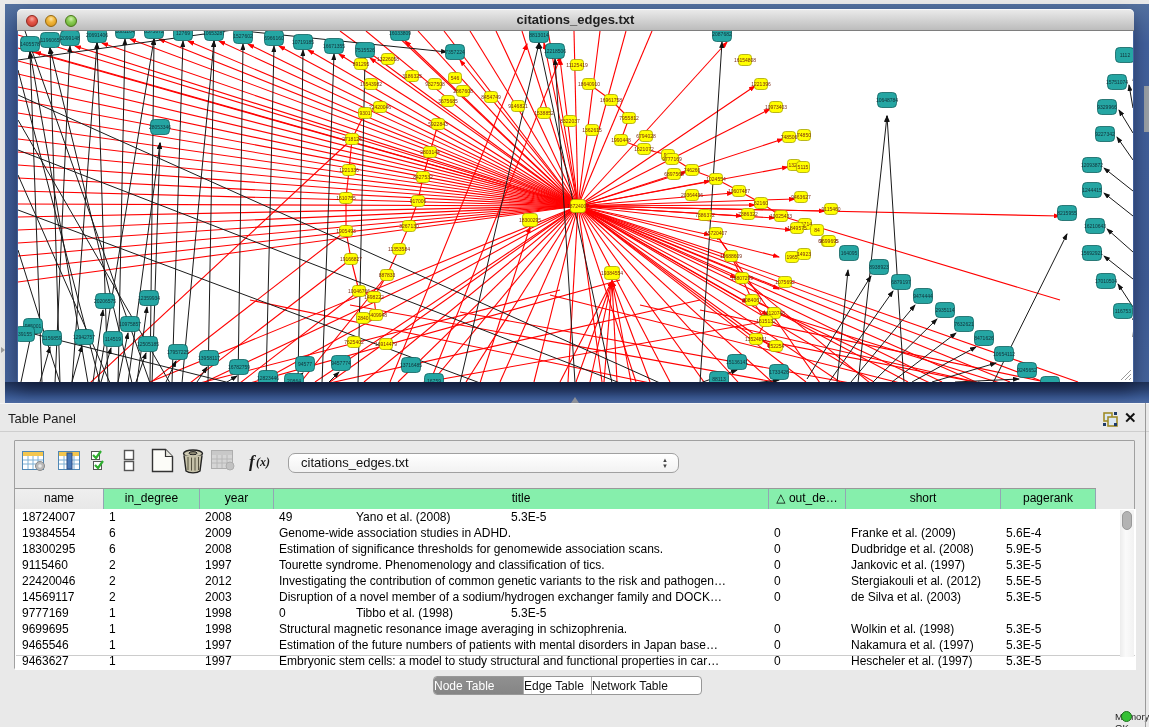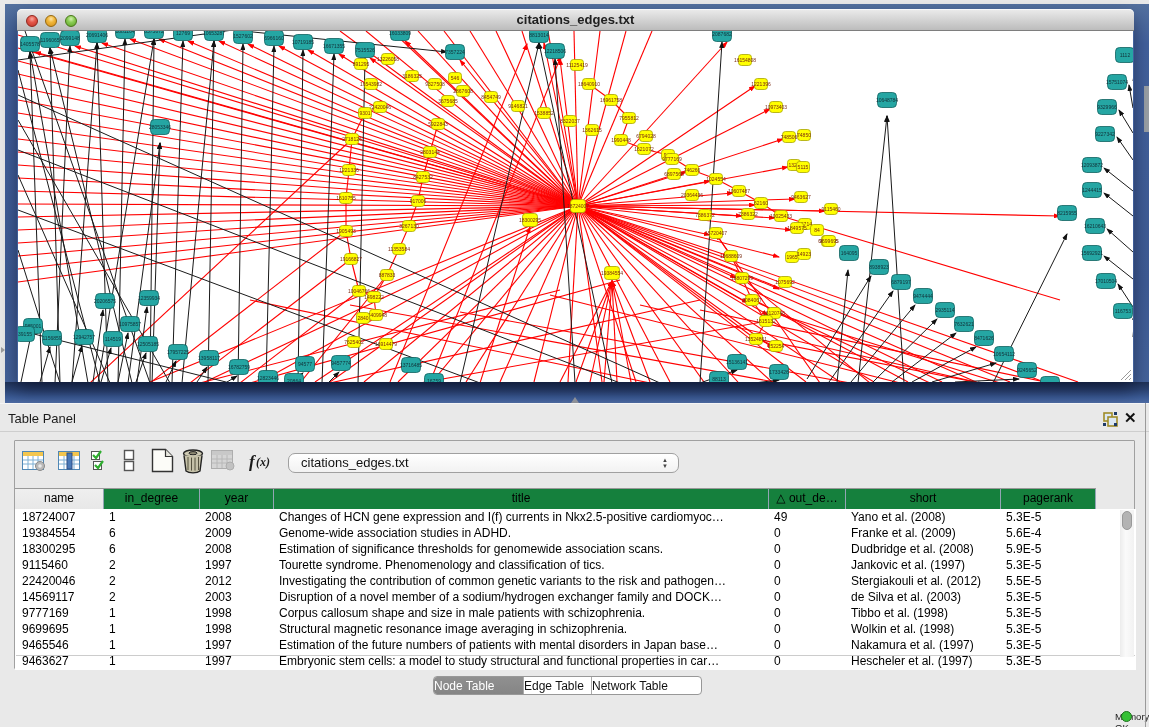--- a/index.html
+++ b/index.html
@@ -12,21 +12,21 @@
 .tly{left:28px;background:radial-gradient(circle at 50% 30%,#fde4a4 0%,#f0b63a 40%,#d3901a 100%);border:1px solid #96680f}
 .tlg{left:48px;background:radial-gradient(circle at 50% 30%,#d2f0ae 0%,#8bcd55 40%,#5da226 100%);border:1px solid #497619}
 .bluebottom{position:absolute;left:5px;top:382px;width:1144px;height:21px;background:linear-gradient(180deg,#1f3258 0%,#2a4271 35%,#3c5c97 75%,#4e6ba3 100%)}
 .grip{position:absolute;left:571px;top:397px;width:0;height:0;border-left:4px solid transparent;border-right:4px solid transparent;border-bottom:6px solid #8d9097;z-index:5}
 .panel{position:absolute;left:0;top:403px;width:1149px;height:324px;background:#e9e9e9;border-top:1px solid #f5f5f5}
 .ptitle{position:absolute;left:8px;top:7px;font-size:13px;color:#1c1c1c}
 .pline{position:absolute;left:0;top:27px;width:100%;height:1px;background:#cecece}
 .inner{position:absolute;left:14px;top:36px;width:1121px;height:229px;border:1px solid #a0a0a0;background:#e9e9e9;border-radius:1px}
 .combo{position:absolute;left:273px;top:12px;width:391px;height:20px;background:linear-gradient(#ffffff,#f2f2f2);border:1px solid #a0a0a0;border-radius:7px;font-size:13px;color:#111;line-height:18px;padding-left:12px}
 .spin{position:absolute;right:8px;top:3px;width:8px;height:14px;font-size:6px;color:#444;line-height:6px}
-.thead{position:absolute;left:0px;top:47px;width:1081px;height:36px;background:#15803d;border-top:1px solid #999;border-bottom:1px solid #8d8d8d;display:flex;font-size:12px;color:#000}
+.thead{position:absolute;left:0px;top:47px;width:1081px;height:36px;background:#86efac;border-top:1px solid #999;border-bottom:1px solid #8d8d8d;display:flex;font-size:12px;color:#000}
 .thead div{border-right:1px solid #93a5b4;text-align:center;line-height:19px;overflow:hidden;white-space:nowrap}
 .th0{width:89px;background:linear-gradient(#efefef,#e2e2e2)}
 .th1{width:96px}.th2{width:74px}.th3{width:495px}.th4{width:77px}.th5{width:155px}.th6{width:95px;border-right:none}
 .tbody{position:absolute;left:0px;top:68px;width:1121px;height:161px;background:#fff;font-size:12px;color:#000}
 .tr{display:flex;height:16px;line-height:16px;white-space:nowrap}
 .tr div{overflow:hidden}
 .c0{width:89px;padding-left:7px}.c1{width:96px;padding-left:5px}.c2{width:74px;padding-left:5px}
 .c3{width:495px;padding-left:5px}.c4{width:77px;padding-left:5px}.c5{width:155px;padding-left:5px}.c6{width:95px;padding-left:5px}
 .sline{position:absolute;left:1px;top:214px;width:1119px;height:1px;background:#ccc}
 .sbar{position:absolute;left:1105px;top:69px;width:14px;height:147px;background:linear-gradient(90deg,#ececec,#fafafa 40%,#f2f2f2)}
@@ -665,21 +665,20 @@
       <div class="th3">title</div>
         <div class="th4">△ out_de…</div>
         <div class="th5">short</div>
         <div class="th6">pagerank</div>
     </div>
     <div class="tbody">
         <div class="tr">
           <div class="c0">18724007</div>
           <div class="c1">1</div>
           <div class="c2">2008</div>
-          <div class="c3">Changes of HCN gene expression and I(f) currents in Nkx2.5-positive cardiomyoc…</div>
           <div class="c4">49</div>
           <div class="c5">Yano et al. (2008)</div>
           <div class="c6">5.3E-5</div>
         </div>
         <div class="tr">
           <div class="c0">19384554</div>
           <div class="c1">6</div>
           <div class="c2">2009</div>
           <div class="c3">Genome-wide association studies in ADHD.</div>
           <div class="c4">0</div>
@@ -719,21 +718,20 @@
           <div class="c2">2003</div>
           <div class="c3">Disruption of a novel member of a sodium/hydrogen exchanger family and DOCK…</div>
           <div class="c4">0</div>
           <div class="c5">de Silva et al. (2003)</div>
           <div class="c6">5.3E-5</div>
         </div>
         <div class="tr">
           <div class="c0">9777169</div>
           <div class="c1">1</div>
           <div class="c2">1998</div>
-          <div class="c3">Corpus callosum shape and size in male patients with schizophrenia.</div>
           <div class="c4">0</div>
           <div class="c5">Tibbo et al. (1998)</div>
           <div class="c6">5.3E-5</div>
         </div>
         <div class="tr">
           <div class="c0">9699695</div>
           <div class="c1">1</div>
           <div class="c2">1998</div>
           <div class="c3">Structural magnetic resonance image averaging in schizophrenia.</div>
           <div class="c4">0</div>

